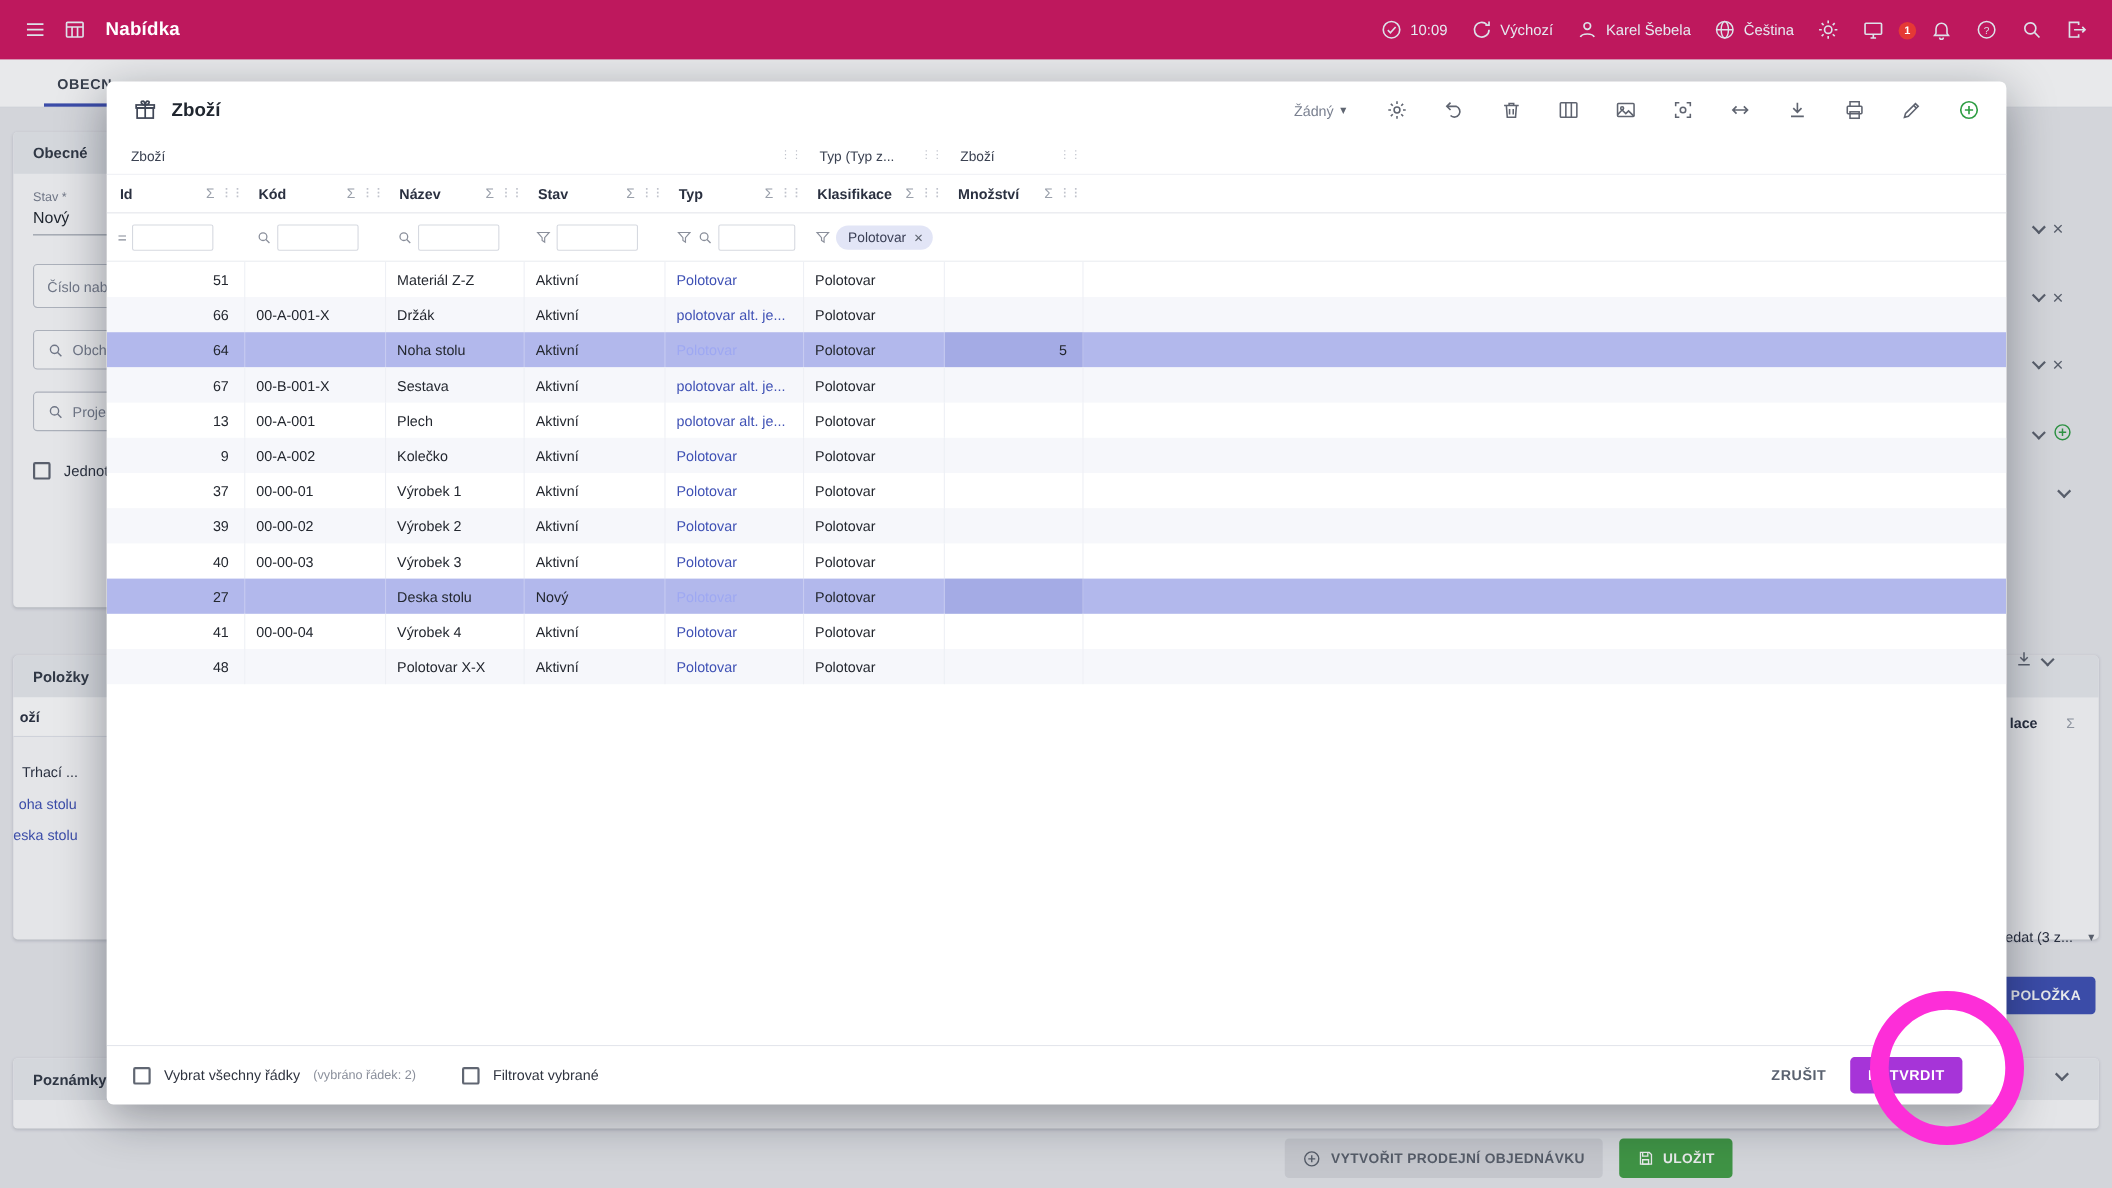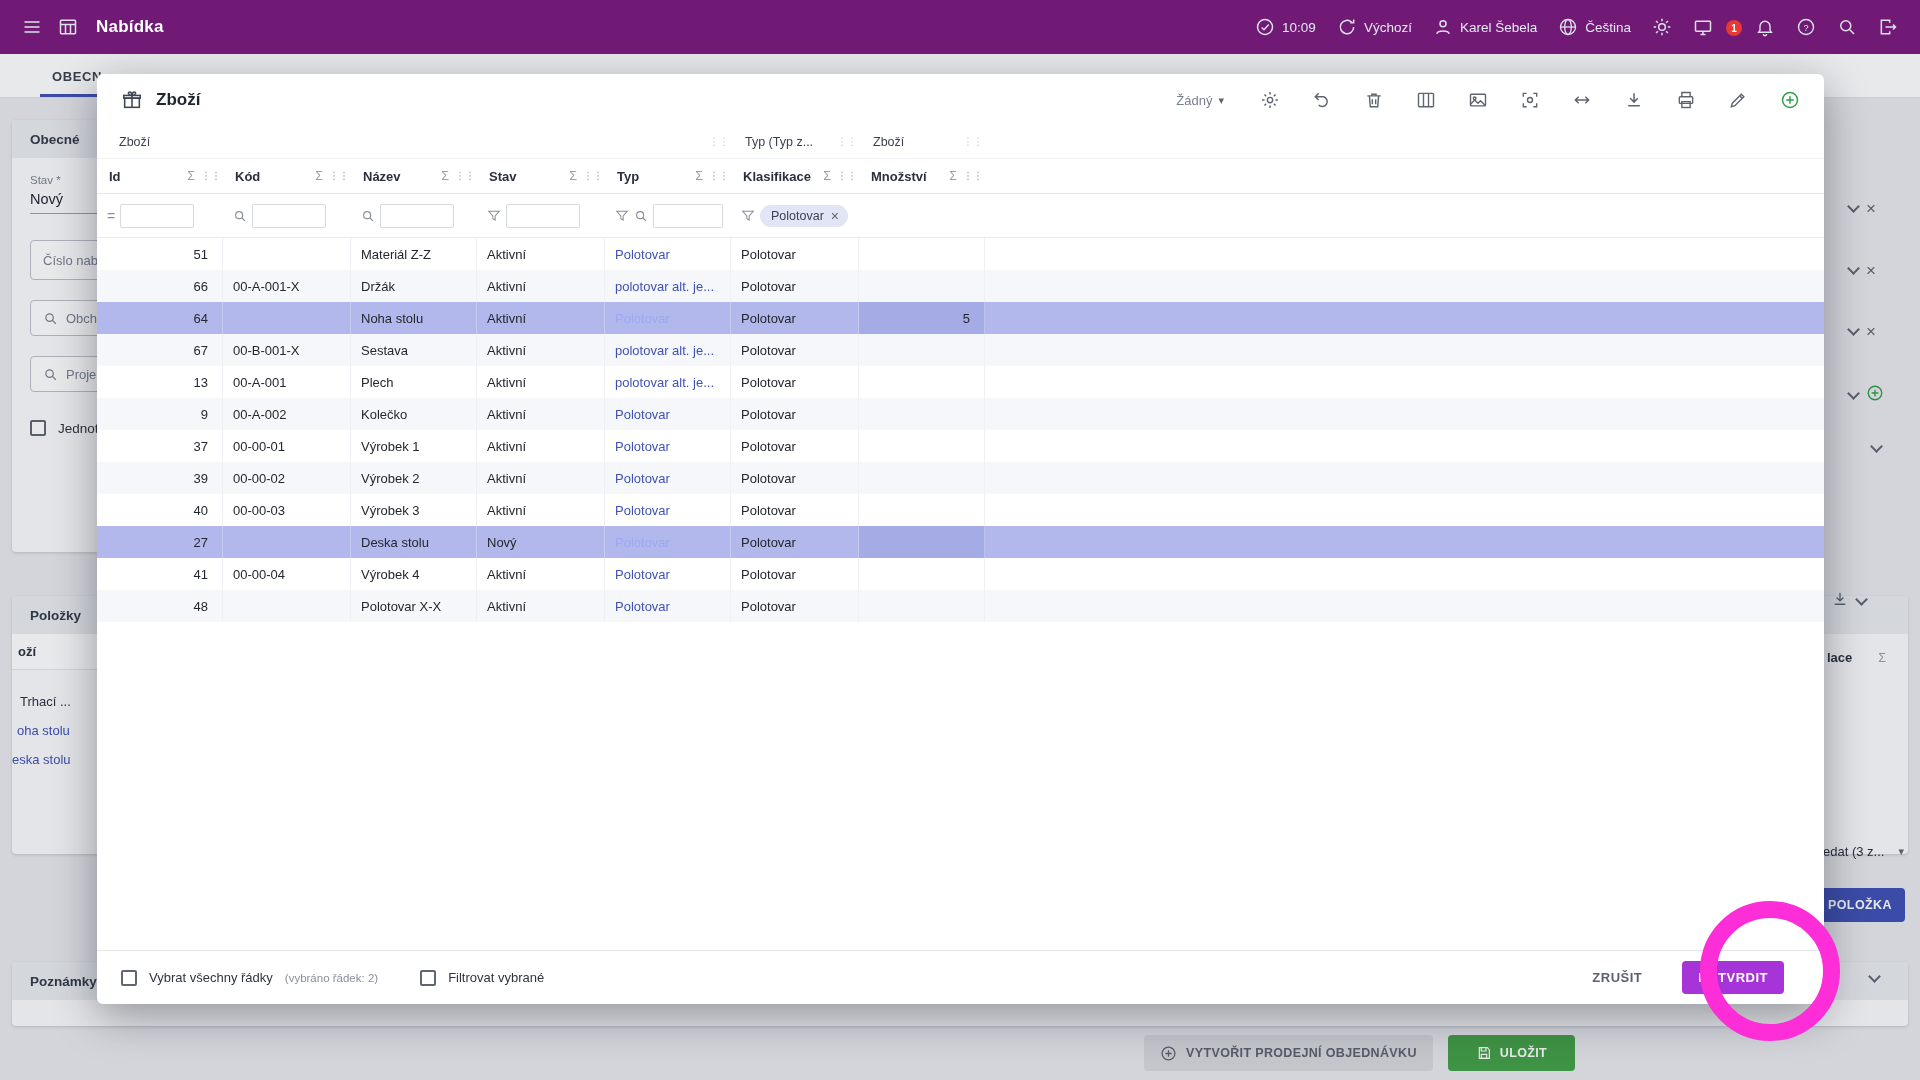--- a/index.html
+++ b/index.html
@@ -1,21 +1,21 @@
 <!DOCTYPE html>
 <html style="--accent: #3f51b5; --selected-row: #b2b8ec; --confirm: #a634d8; --annotation: #fd2ed8; --save-green: #43a047;"><head>
 <meta charset="utf-8">
 <style>
   * { margin:0; padding:0; box-sizing:border-box; }
   html,body { width:1920px; height:1080px; }
   body { font-family:"Liberation Sans", sans-serif; background:#e8e9ed; overflow:hidden; }
   .screen { position:relative; width:1920px; height:1080px; overflow:hidden; background:#e8e9ed; }
 
   
-  .topbar { position:absolute; top:0; left:0; width:1920px; height:54px; background:#701a75; color:#fff;
+  .topbar { position:absolute; top:0; left:0; width:1920px; height:54px; background:#be185d; color:#fff;
             display:flex; align-items:center; padding:0 22px; gap:16px; z-index:40; }
   .topbar svg { display:block; }
   .tb-icon { width:20px; height:20px; color:#dde2ea; }
   .topbar .title { font-size:17px; font-weight:bold; letter-spacing:.2px; margin-left:2px; }
   .tb-right { margin-left:auto; display:flex; align-items:center; gap:21px; font-size:13.5px; color:#e6eaf1; }
   .tb-group { display:flex; align-items:center; gap:7px; }
   .gift-wrap { position:relative; }
   .tb-badge { position:absolute; top:-7px; right:-8px; min-width:16px; height:16px; background:#e53935; color:#fff;
               border-radius:8px; font-size:10px; font-weight:bold; display:flex; align-items:center; justify-content:center; padding:0 4px; }
 
@@ -63,21 +63,21 @@
   .frag-edat { font-size:13px; color:#2a3040; gap:14px;margin-top:48px; }
 
   .btn-polozka { position:absolute; left:1815px; top:834px; height:34px; background:var(--accent,#3f51b5); color:#fff;
                  border:none; border-radius:4px; font-size:12.5px; font-weight:bold; letter-spacing:.4px; padding:0 13px;
                  font-family:inherit;text-align:right; }
   .bottom-actions { position:absolute; left:0; top:981px; width:1575px; display:flex; justify-content:flex-end; gap:15px; }
   .btn-gray { height:36px; background:#d7d9dd; color:#5c626e; border:none; border-radius:4px; font-size:12.5px; font-weight:bold;
               letter-spacing:.35px; padding:0 16px; display:flex; align-items:center; gap:9px; font-family:inherit; }
   .btn-gray svg { width:17px; height:17px; }
   .btn-save { height:36px; background:var(--save-green,#43a047); color:#fff; border:none; border-radius:4px; font-size:12.5px;
-              font-weight:bold; letter-spacing:.35px; padding:0 28px; display:flex; align-items:center; gap:8px; font-family:inherit; }
+              font-weight:bold; letter-spacing:.35px; padding:0 16px; display:flex; align-items:center; gap:8px; font-family:inherit; }
   .btn-save svg { width:16px; height:16px; }
 
   
   .overlay { position:absolute; top:54px; left:0; width:1920px; height:1026px; background:rgba(32,38,58,.10); z-index:10; }
   .modal { position:absolute; left:97px; top:74px; width:1727px; height:930px; background:#fff; border-radius:6px;
            box-shadow:0 12px 44px rgba(10,15,30,.38); z-index:20; display:flex; flex-direction:column; overflow:hidden; }
 
   .m-head { height:52px; display:flex; align-items:center; padding:0 24px; flex:none; }
   .m-title-ic { width:22px; height:22px; color:#3f4656; margin-right:13px; }
   .m-title { font-size:17px; font-weight:bold; color:#20262f; }
@@ -117,21 +117,21 @@
   .c-typ { color:var(--accent,#3f51b5); }
   .trow.selected .c-typ { color:#9ea8f2; }
   .trow.selected .c-mnoz { background:rgba(63,81,181,.12); }
 
   .m-foot { height:54px; flex:none; border-top:1px solid #e4e6ec; display:flex; align-items:center; padding:0 40px 0 24px; gap:12px; }
   .foot-label { font-size:13px; color:#2f3440; }
   .foot-note { font-size:11.5px; color:#8a8f9b; }
   .foot-gap { width:18px; }
   .btn-text { margin-left:auto; background:none; border:none; color:#5a6270; font-size:13px; font-weight:bold;
               letter-spacing:.5px; padding:9px 10px; font-family:inherit; }
-  .btn-confirm { margin-left:18px; background:var(--confirm,#a634d8); color:#fff; border:none; border-radius:4px;
+  .btn-confirm { background:var(--confirm,#a634d8); color:#fff; border:none; border-radius:4px;
                  font-size:13px; font-weight:bold; letter-spacing:.5px; padding:9px 16px; font-family:inherit; }
 
   .ring { position:absolute; left:1700px; top:901px; width:140px; height:140px; border:17px solid var(--annotation,#fd2ed8);
           border-radius:50%; z-index:50; pointer-events:none; }
 </style>
 </head>
 <body>
 
 <div class="screen">
 

